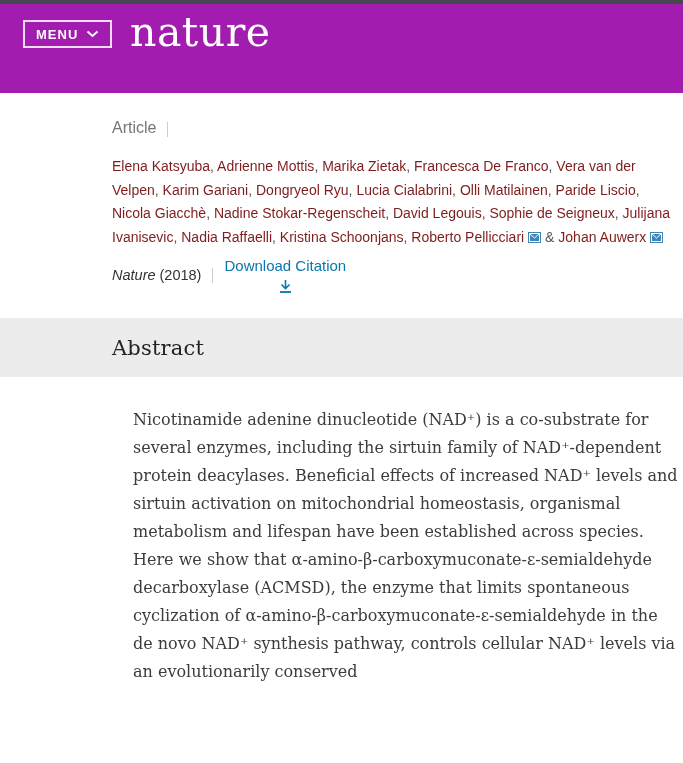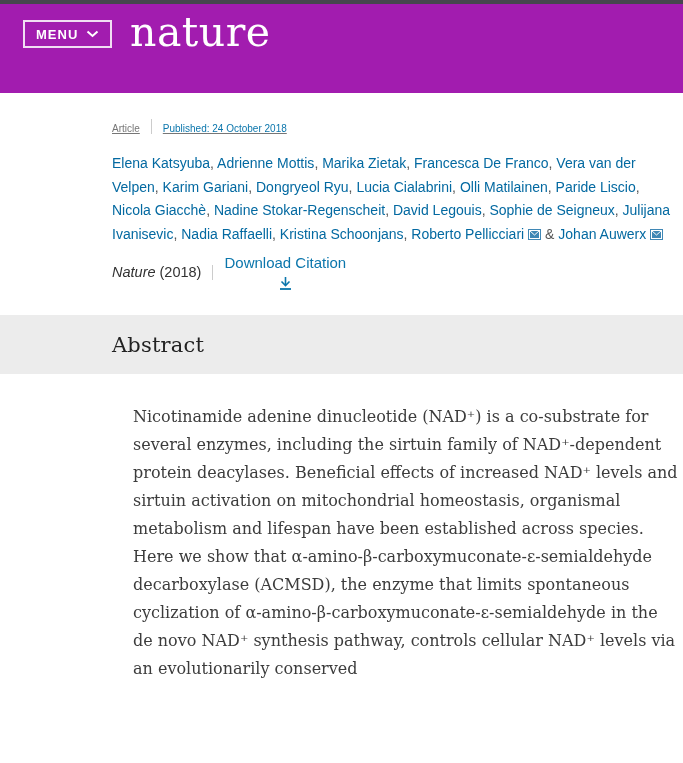--- a/index.html
+++ b/index.html
@@ -22,32 +22,32 @@
     display: inline-flex; align-items: center; gap: 8px; cursor: pointer;
   }
   .menu-button svg { display: block; }
   .logo-wrap { position: absolute; left: 130px; top: 7px; color: #fff; cursor: pointer; }
   .logo {
     font-family: "DejaVu Serif", serif; font-size: 41px; line-height: 42px;
     color: #fff; letter-spacing: 0.5px;
   }
   .tagline { font-family: "DejaVu Serif", serif; font-size: 12px; color: #fff; margin-top: 1px; margin-left: 2px; }
 
-  .meta-row { margin: 26px 0 0 112px; font-size: 10px; color: #767676; display: flex; align-items: flex-end; text-decoration: underline; }
+  .meta-row { margin: 26px 0 0 112px; font-size: 16px; color: #767676; display: flex; align-items: flex-end; }
   .v-divider { width: 1px; height: 15px; background: #cccccc; margin: 0 11px; flex: none; }
   .published { color: #0b76ac; }
 
   h1.article-title {
     margin: 15px 0 0 112px; max-width: 485px;
     font-family: "DejaVu Serif", serif; font-weight: 400;
     font-size: 28px; line-height: 38px; color: #262626;
   }
 
   .author-list { margin: 18px 0 0 112px; width: 566px; font-size: 14px; line-height: 23.5px; color: #555; }
-  .author-link { color: #0369a1; text-decoration: none; cursor: pointer; }
+  .author-link { color: #7f1d1d; text-decoration: none; cursor: pointer; }
   .sep { color: #555; }
   .mail-icon { display: inline-block; margin-left: 4px; vertical-align: -1px; line-height: 0; cursor: pointer; }
 
   .journal-row { margin: 16px 0 0 112px; font-size: 14.5px; color: #333; display: flex; align-items: center; height: 20px; }
   .journal-name { font-style: italic; }
   .journal-year { margin-left: 4px; }
   .download-link { color: #0b76ac; text-decoration: none; display: inline-flex; align-items: center; gap: 5px; font-size: 15px; cursor: pointer; flex-direction: column; }
   .download-link svg { display: block; }
 
   .abstract-band { margin-top: 33px; background: #ececec; height: 59px; display: flex; align-items: center; }
@@ -77,21 +77,20 @@
   </button>
   <div class="logo-wrap">
     <div class="logo">nature</div>
   </div>
 </header>
 
 <main>
   <div class="meta-row">
     <span>Article</span>
     <span class="v-divider"></span>
-    <span class="published">Published: 24 October 2018</span>
   </div>
 
 
   <p class="author-list"><span><a class="author-link">Elena Katsyuba</a><span class="sep">, </span></span><span><a class="author-link">Adrienne Mottis</a><span class="sep">, </span></span><span><a class="author-link">Marika Zietak</a><span class="sep">, </span></span><span><a class="author-link">Francesca De Franco</a><span class="sep">, </span></span><span><a class="author-link">Vera van der Velpen</a><span class="sep">, </span></span><span><a class="author-link">Karim Gariani</a><span class="sep">, </span></span><span><a class="author-link">Dongryeol Ryu</a><span class="sep">, </span></span><span><a class="author-link">Lucia Cialabrini</a><span class="sep">, </span></span><span><a class="author-link">Olli Matilainen</a><span class="sep">, </span></span><span><a class="author-link">Paride Liscio</a><span class="sep">, </span></span><span><a class="author-link">Nicola Giacchè</a><span class="sep">, </span></span><span><a class="author-link">Nadine Stokar-Regenscheit</a><span class="sep">, </span></span><span><a class="author-link">David Legouis</a><span class="sep">, </span></span><span><a class="author-link">Sophie de Seigneux</a><span class="sep">, </span></span><span><a class="author-link">Julijana Ivanisevic</a><span class="sep">, </span></span><span><a class="author-link">Nadia Raffaelli</a><span class="sep">, </span></span><span><a class="author-link">Kristina Schoonjans</a><span class="sep">, </span></span><span><a class="author-link">Roberto Pellicciari</a><span class="mail-icon"><svg width="13" height="11" viewBox="0 0 13 11">
             <rect x="0" y="0" width="13" height="11" fill="#3f87b5"></rect>
             <rect x="1.5" y="1.5" width="10" height="8" fill="none" stroke="#ffffff" stroke-width="1"></rect>
             <polyline points="1.5,1.5 6.5,6 11.5,1.5" fill="none" stroke="#ffffff" stroke-width="1"></polyline>
           </svg></span><span class="sep"> &amp; </span></span><span><a class="author-link">Johan Auwerx</a><span class="mail-icon"><svg width="13" height="11" viewBox="0 0 13 11">
             <rect x="0" y="0" width="13" height="11" fill="#3f87b5"></rect>
             <rect x="1.5" y="1.5" width="10" height="8" fill="none" stroke="#ffffff" stroke-width="1"></rect>

